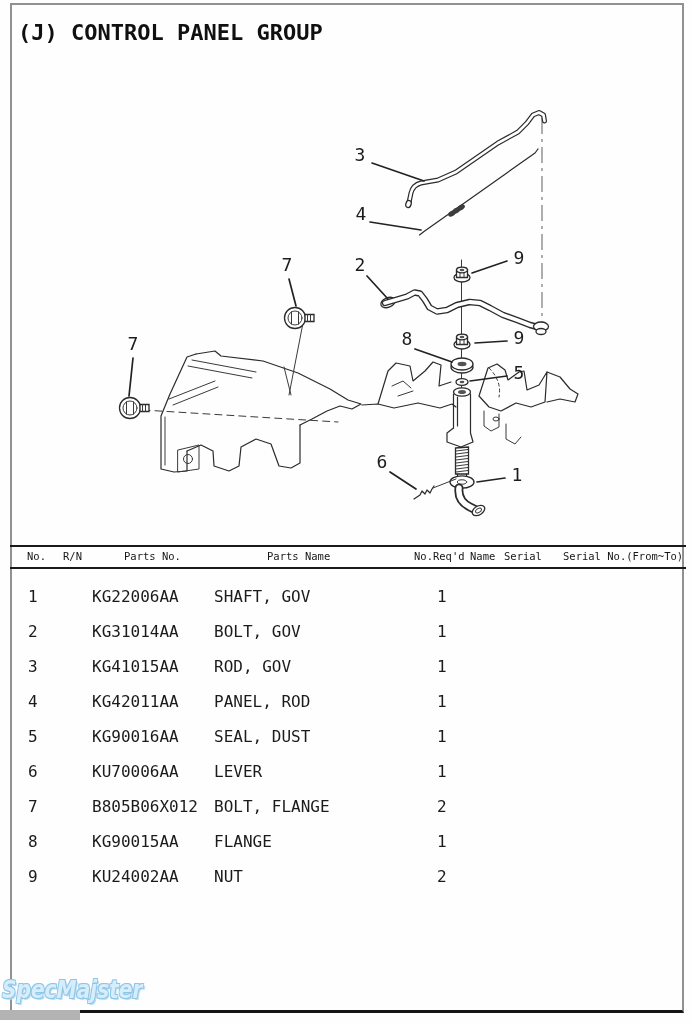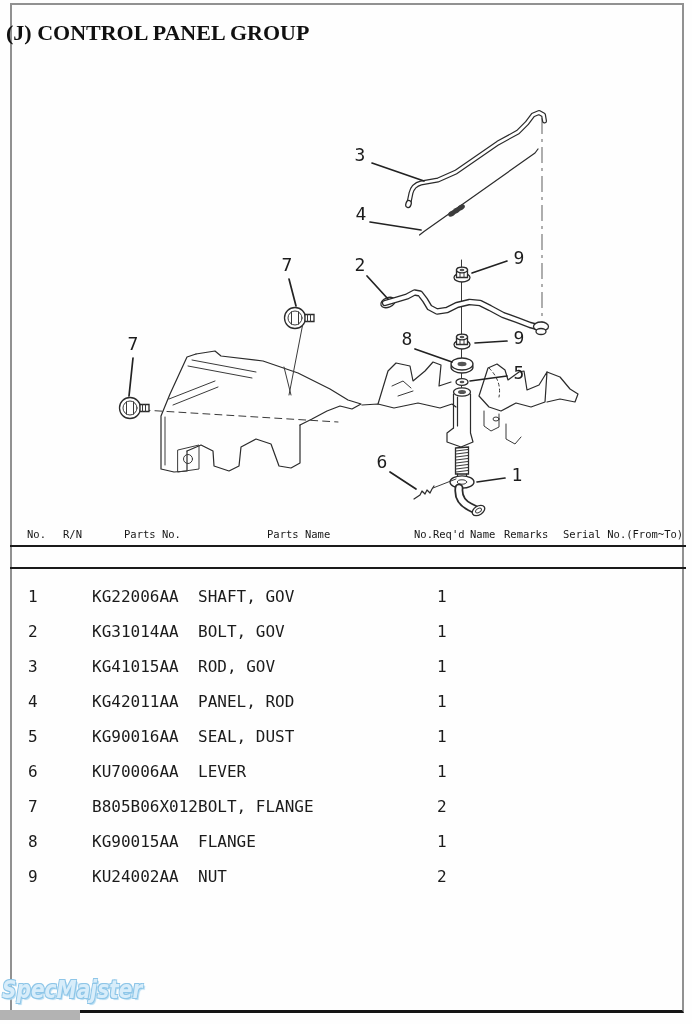--- a/index.html
+++ b/index.html
@@ -6,32 +6,32 @@
   body{
     width:692px;height:1024px;position:relative;background:#fefefe;
     font-family:"DejaVu Sans Mono","Liberation Mono",monospace;color:#1b1b1b;
     overflow:hidden;
   }
   .frame{
     position:absolute;left:10px;top:3px;width:674px;height:1010px;
     border:2px solid #919191;border-bottom:3px solid #151515;box-sizing:border-box;
   }
   .title{
-    position:absolute;left:6px;top:20px;font-size:22px;font-weight:bold;
-    color:#101010;letter-spacing:0px;white-space:nowrap;font-family:Liberation Serif, serif;
+    position:absolute;left:18px;top:20px;font-size:22px;font-weight:bold;
+    color:#101010;letter-spacing:0px;white-space:nowrap;
   }
   .hline{position:absolute;background:#1a1a1a;height:2px;left:10px;width:676px;}
   #rule-top{top:545px;}
   #rule-hdr{top:567px;}
-  .thead span{position:absolute;top:528px;font-size:10.5px;color:#161616;white-space:nowrap;}
+  .thead span{position:absolute;top:550px;font-size:10.5px;color:#161616;white-space:nowrap;}
   .trow{position:absolute;left:0;width:692px;height:24px;font-size:16px;}
   .trow span{position:absolute;white-space:nowrap;}
   .c-no{left:28px;}
   .c-pn{left:92px;}
-  .c-nm{left:198px;}
+  .c-nm{left:214px;}
   .c-q{left:437px;}
   svg{position:absolute;left:0;top:55px;}
   svg text{font-family:"DejaVu Sans Mono","Liberation Mono",monospace;font-size:18px;fill:#1c1c1c;text-anchor:middle;}
   .ln{fill:none;stroke:#2b2b2b;stroke-width:1.2;stroke-linejoin:round;stroke-linecap:round;}
   .lt{fill:none;stroke:#3a3a3a;stroke-width:1;stroke-linejoin:round;stroke-linecap:round;}
   .ld{fill:none;stroke:#222;stroke-width:1.7;stroke-linecap:round;}
   .part{fill:#fff;stroke:#2b2b2b;stroke-width:1.3;}
   .tube-o{fill:none;stroke:#2b2b2b;stroke-width:5;stroke-linecap:round;stroke-linejoin:round;}
   .tube-i{fill:none;stroke:#fff;stroke-width:2.6;stroke-linecap:round;stroke-linejoin:round;}
   .lev-o{fill:none;stroke:#2b2b2b;stroke-width:6.5;stroke-linecap:round;stroke-linejoin:round;}
@@ -192,21 +192,21 @@
 <div class="hline" id="rule-top"></div>
 <div class="hline" id="rule-hdr"></div>
 
 <div class="thead">
   <span style="left:27px">No.</span>
   <span style="left:63px">R/N</span>
   <span style="left:124px">Parts No.</span>
   <span style="left:267px">Parts Name</span>
   <span style="left:414px">No.Req'd</span>
   <span style="left:470px">Name</span>
-  <span style="left:504px">Remarks</span>
+  <span style="left:504px">Serial</span>
   <span style="left:563px">Serial No.(From~To)</span>
 </div>
 
 <div class="trow" style="top:587px">
   <span class="c-no">1</span>
   <span class="c-pn">KG22006AA</span>
   <span class="c-nm">SHAFT, GOV</span>
   <span class="c-q">1</span>
 </div>
 <div class="trow" style="top:622px">

